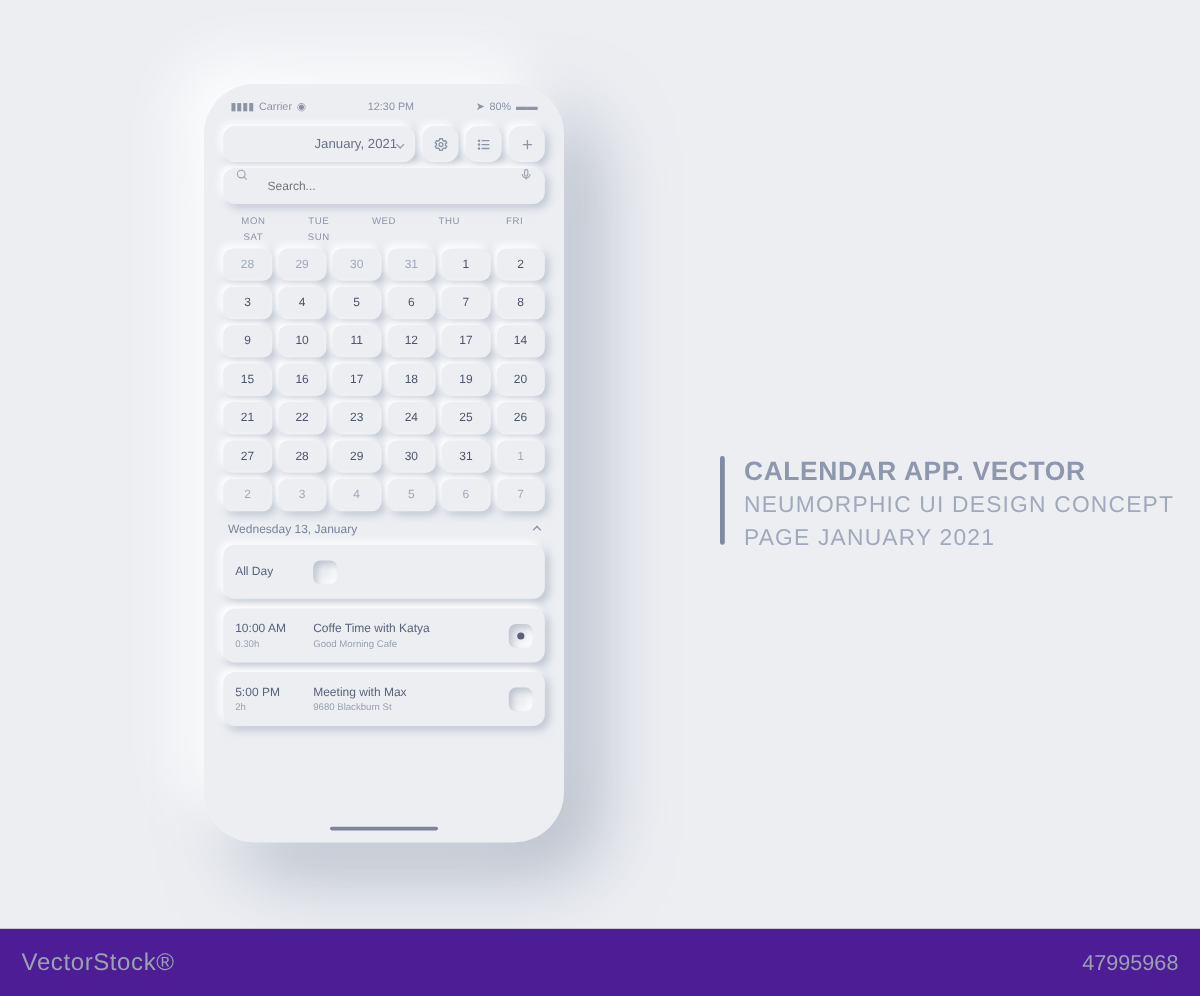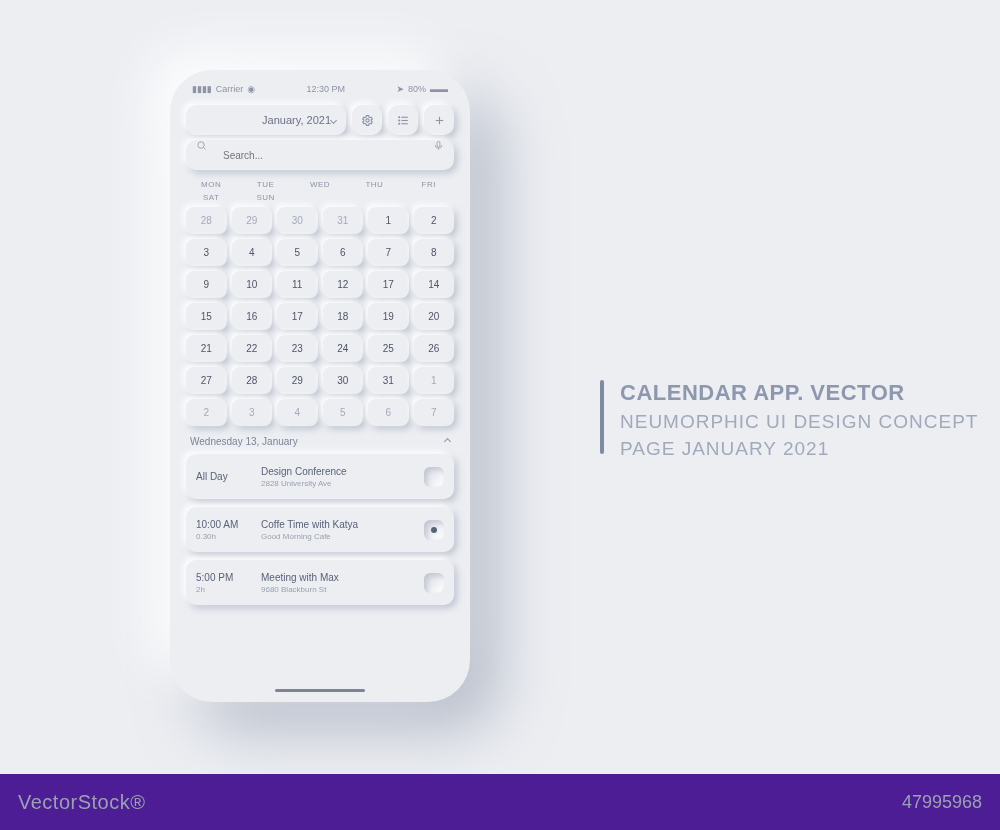--- a/index.html
+++ b/index.html
@@ -197,24 +197,20 @@
     </div>
 
   <div class="sel-day">
     <span>Wednesday 13, January</span>
     <span class="chev up"></span>
   </div>
 
   <div class="events" id="events">
       <div class="ev neu">
         <div class="ev-time">All Day</div>
-        <div class="ev-body">
-          <div class="ev-title">Design Conference</div>
-          <div class="ev-loc">2828 University Ave</div>
-        </div>
         <div class="radio neu-inset"></div>
       </div>
       <div class="ev neu">
         <div class="ev-time">10:00 AM<div class="dur">0.30h</div></div>
         <div class="ev-body">
           <div class="ev-title">Coffe Time with Katya</div>
           <div class="ev-loc">Good Morning Cafe</div>
         </div>
         <div class="radio neu-inset">
           <div class="dot"></div>

